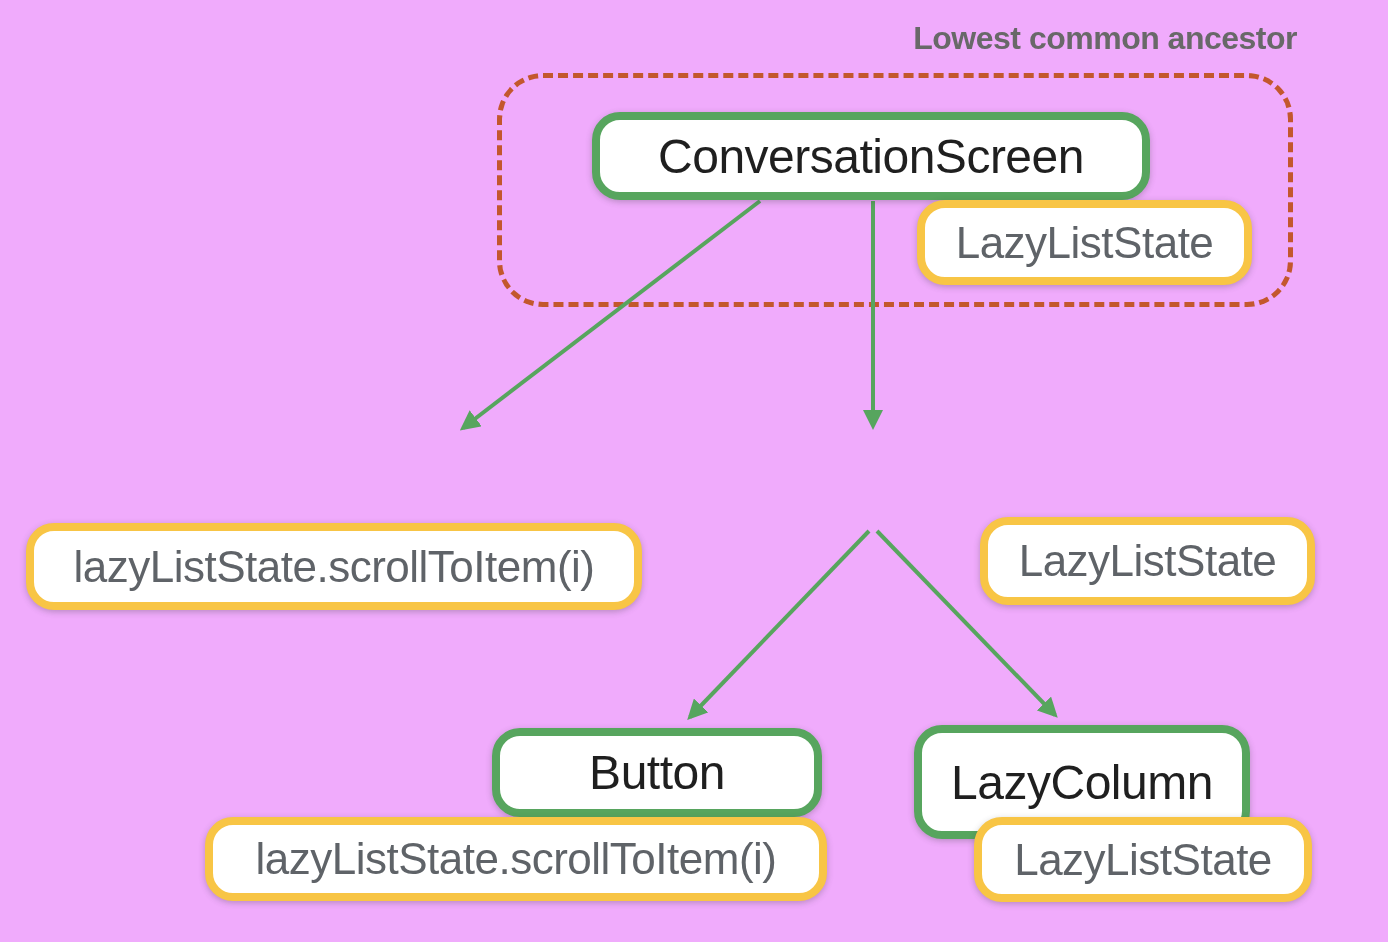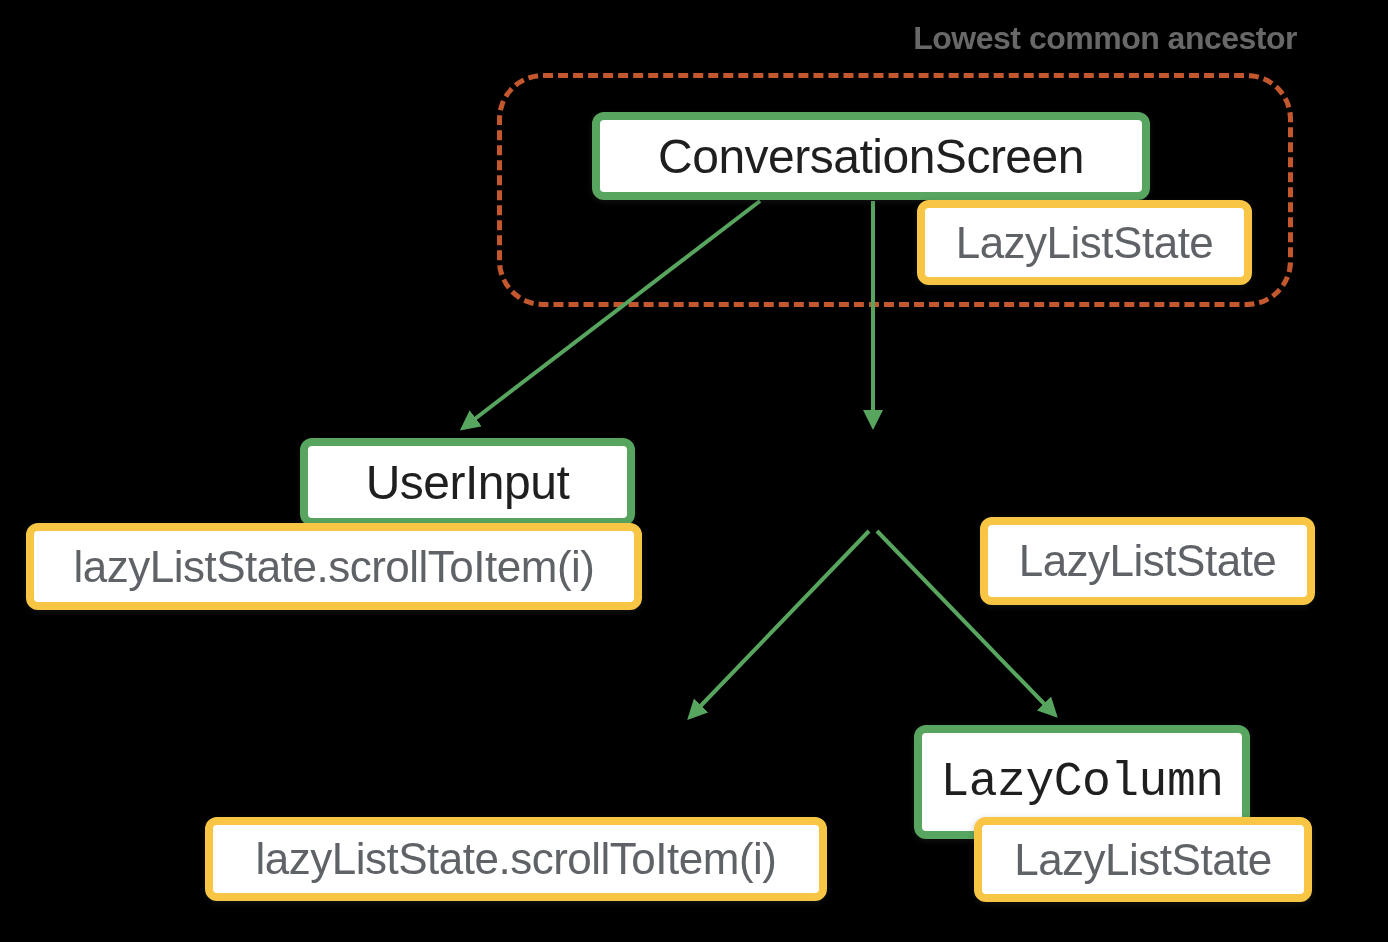--- a/index.html
+++ b/index.html
@@ -10,21 +10,21 @@
     --state-text:#5F6368;
     --title-text:#686868;
     --box-bg:#FFFFFF;
   }
   *{box-sizing:border-box;}
   html,body{margin:0;padding:0;background:#fff;}
   .canvas{
     position:relative;
     width:1388px;height:942px;
     overflow:hidden;
-    background:#000000;
+    background:#f0abfc;
     font-family:"Liberation Sans", sans-serif;
   }
   .diagram-title{
     position:absolute;
     top:20px;right:91px;
     font-size:32px;
     font-weight:700;
     letter-spacing:-0.5px;
     color:var(--title-text);
     white-space:nowrap;
@@ -44,21 +44,21 @@
   }
   .edge{
     stroke:var(--green);
     stroke-width:4;
     fill:none;
   }
   #arrowhead path{fill:var(--green);}
   .box{
     position:absolute;
     background:var(--box-bg);
-    border-radius:12px;
+    border-radius:28px;
     display:flex;
     align-items:center;
     justify-content:center;
     box-shadow:0 2px 6px rgba(60,64,67,0.30);
     white-space:nowrap;
   }
   .box.green{
     border:8px solid var(--green);
     z-index:2;
   }
@@ -96,27 +96,27 @@
     <line class="edge" x1="760" y1="201" x2="463" y2="428" marker-end="url(#arrowhead)"></line>
     <line class="edge" x1="873" y1="201" x2="873" y2="426" marker-end="url(#arrowhead)"></line>
     <line class="edge" x1="869" y1="531" x2="690" y2="717" marker-end="url(#arrowhead)"></line>
     <line class="edge" x1="877" y1="531" x2="1055" y2="715" marker-end="url(#arrowhead)"></line>
   </svg>
 
   <div class="box green" style="left:592px;top:112px;width:558px;height:88px;">
     <span class="box-label">ConversationScreen</span>
   </div>
 
-  <div class="box green" style="left:300px;top:438px;width:335px;height:88px;">
-    <span class="box-label">UserInput</span>
+
+
+  <div class="box green" style="left:492px;top:728px;width:330px;height:89px;">
+    <span class="box-label">Button</span>
   </div>
 
-
-
-  <div class="box green" style="left:914px;top:725px;width:336px;height:114px;font-family:Liberation Mono, monospace;">
+  <div class="box green" style="left:914px;top:725px;width:336px;height:114px;">
     <span class="box-label">LazyColumn</span>
   </div>
 
   <div class="box yellow" style="left:917px;top:200px;width:335px;height:85px;">
     <span class="state-label">LazyListState</span>
   </div>
 
   <div class="box yellow" style="left:26px;top:523px;width:616px;height:87px;">
     <span class="state-label">lazyListState.scrollToItem(i)</span>
   </div>

